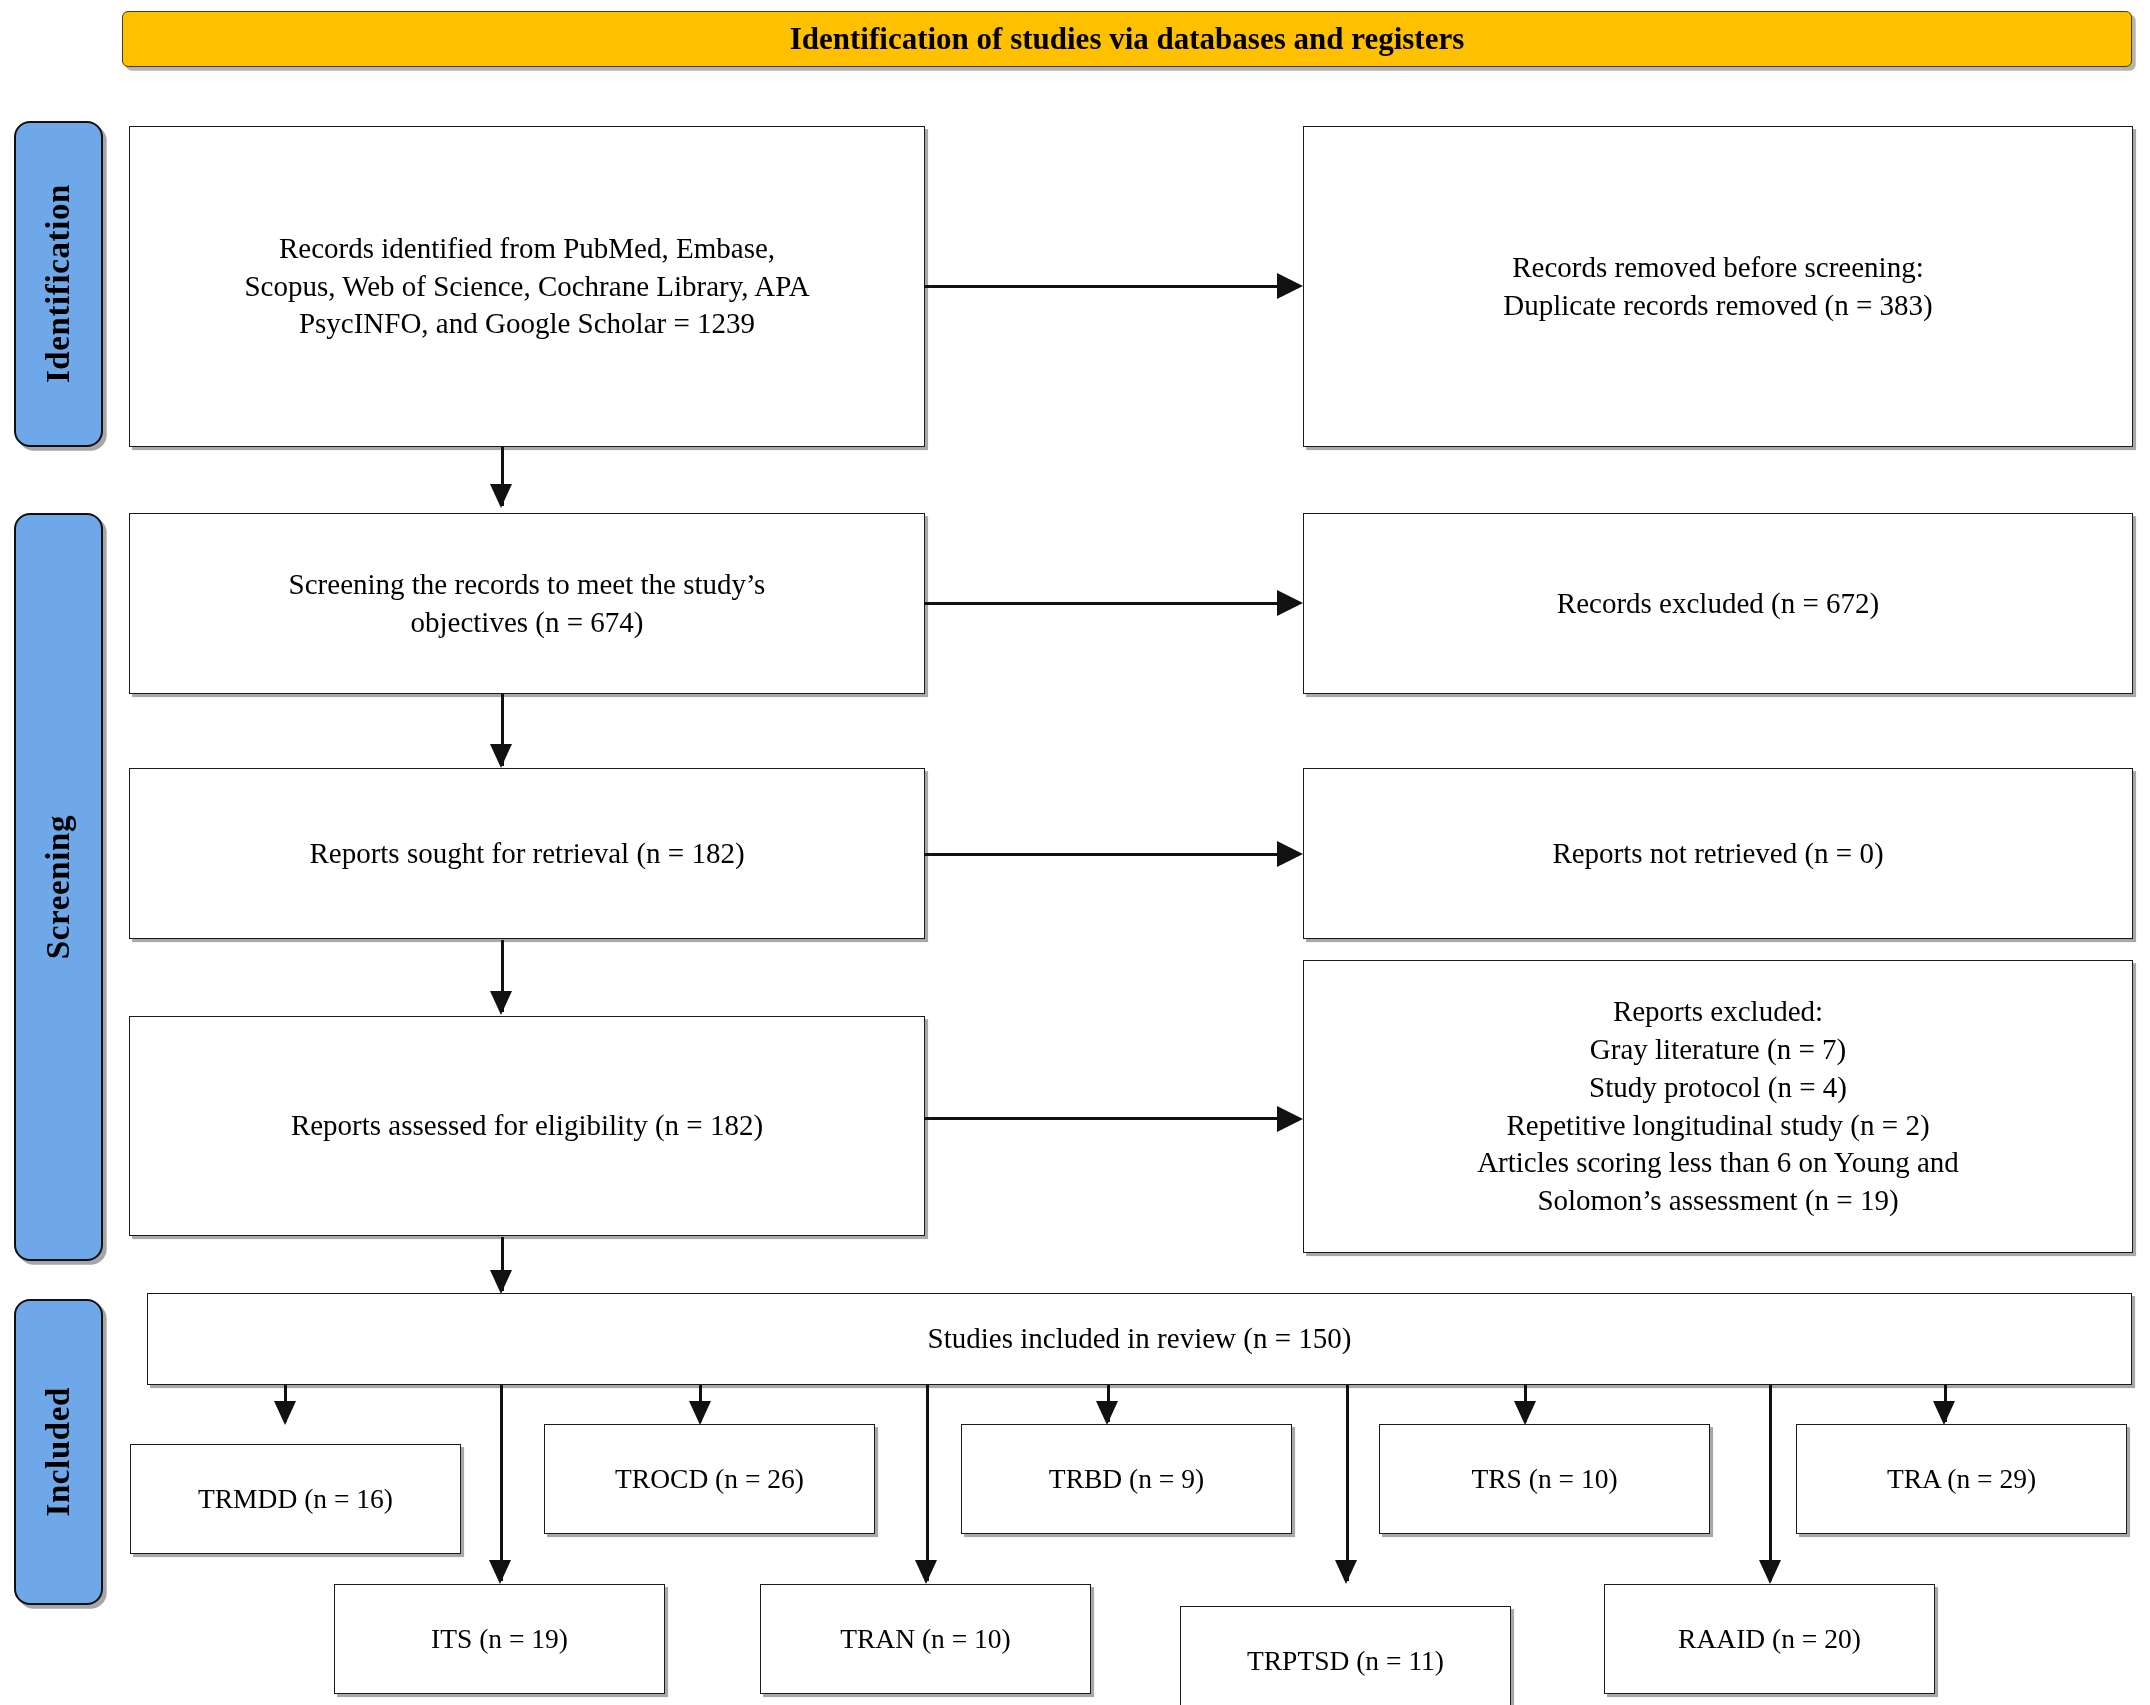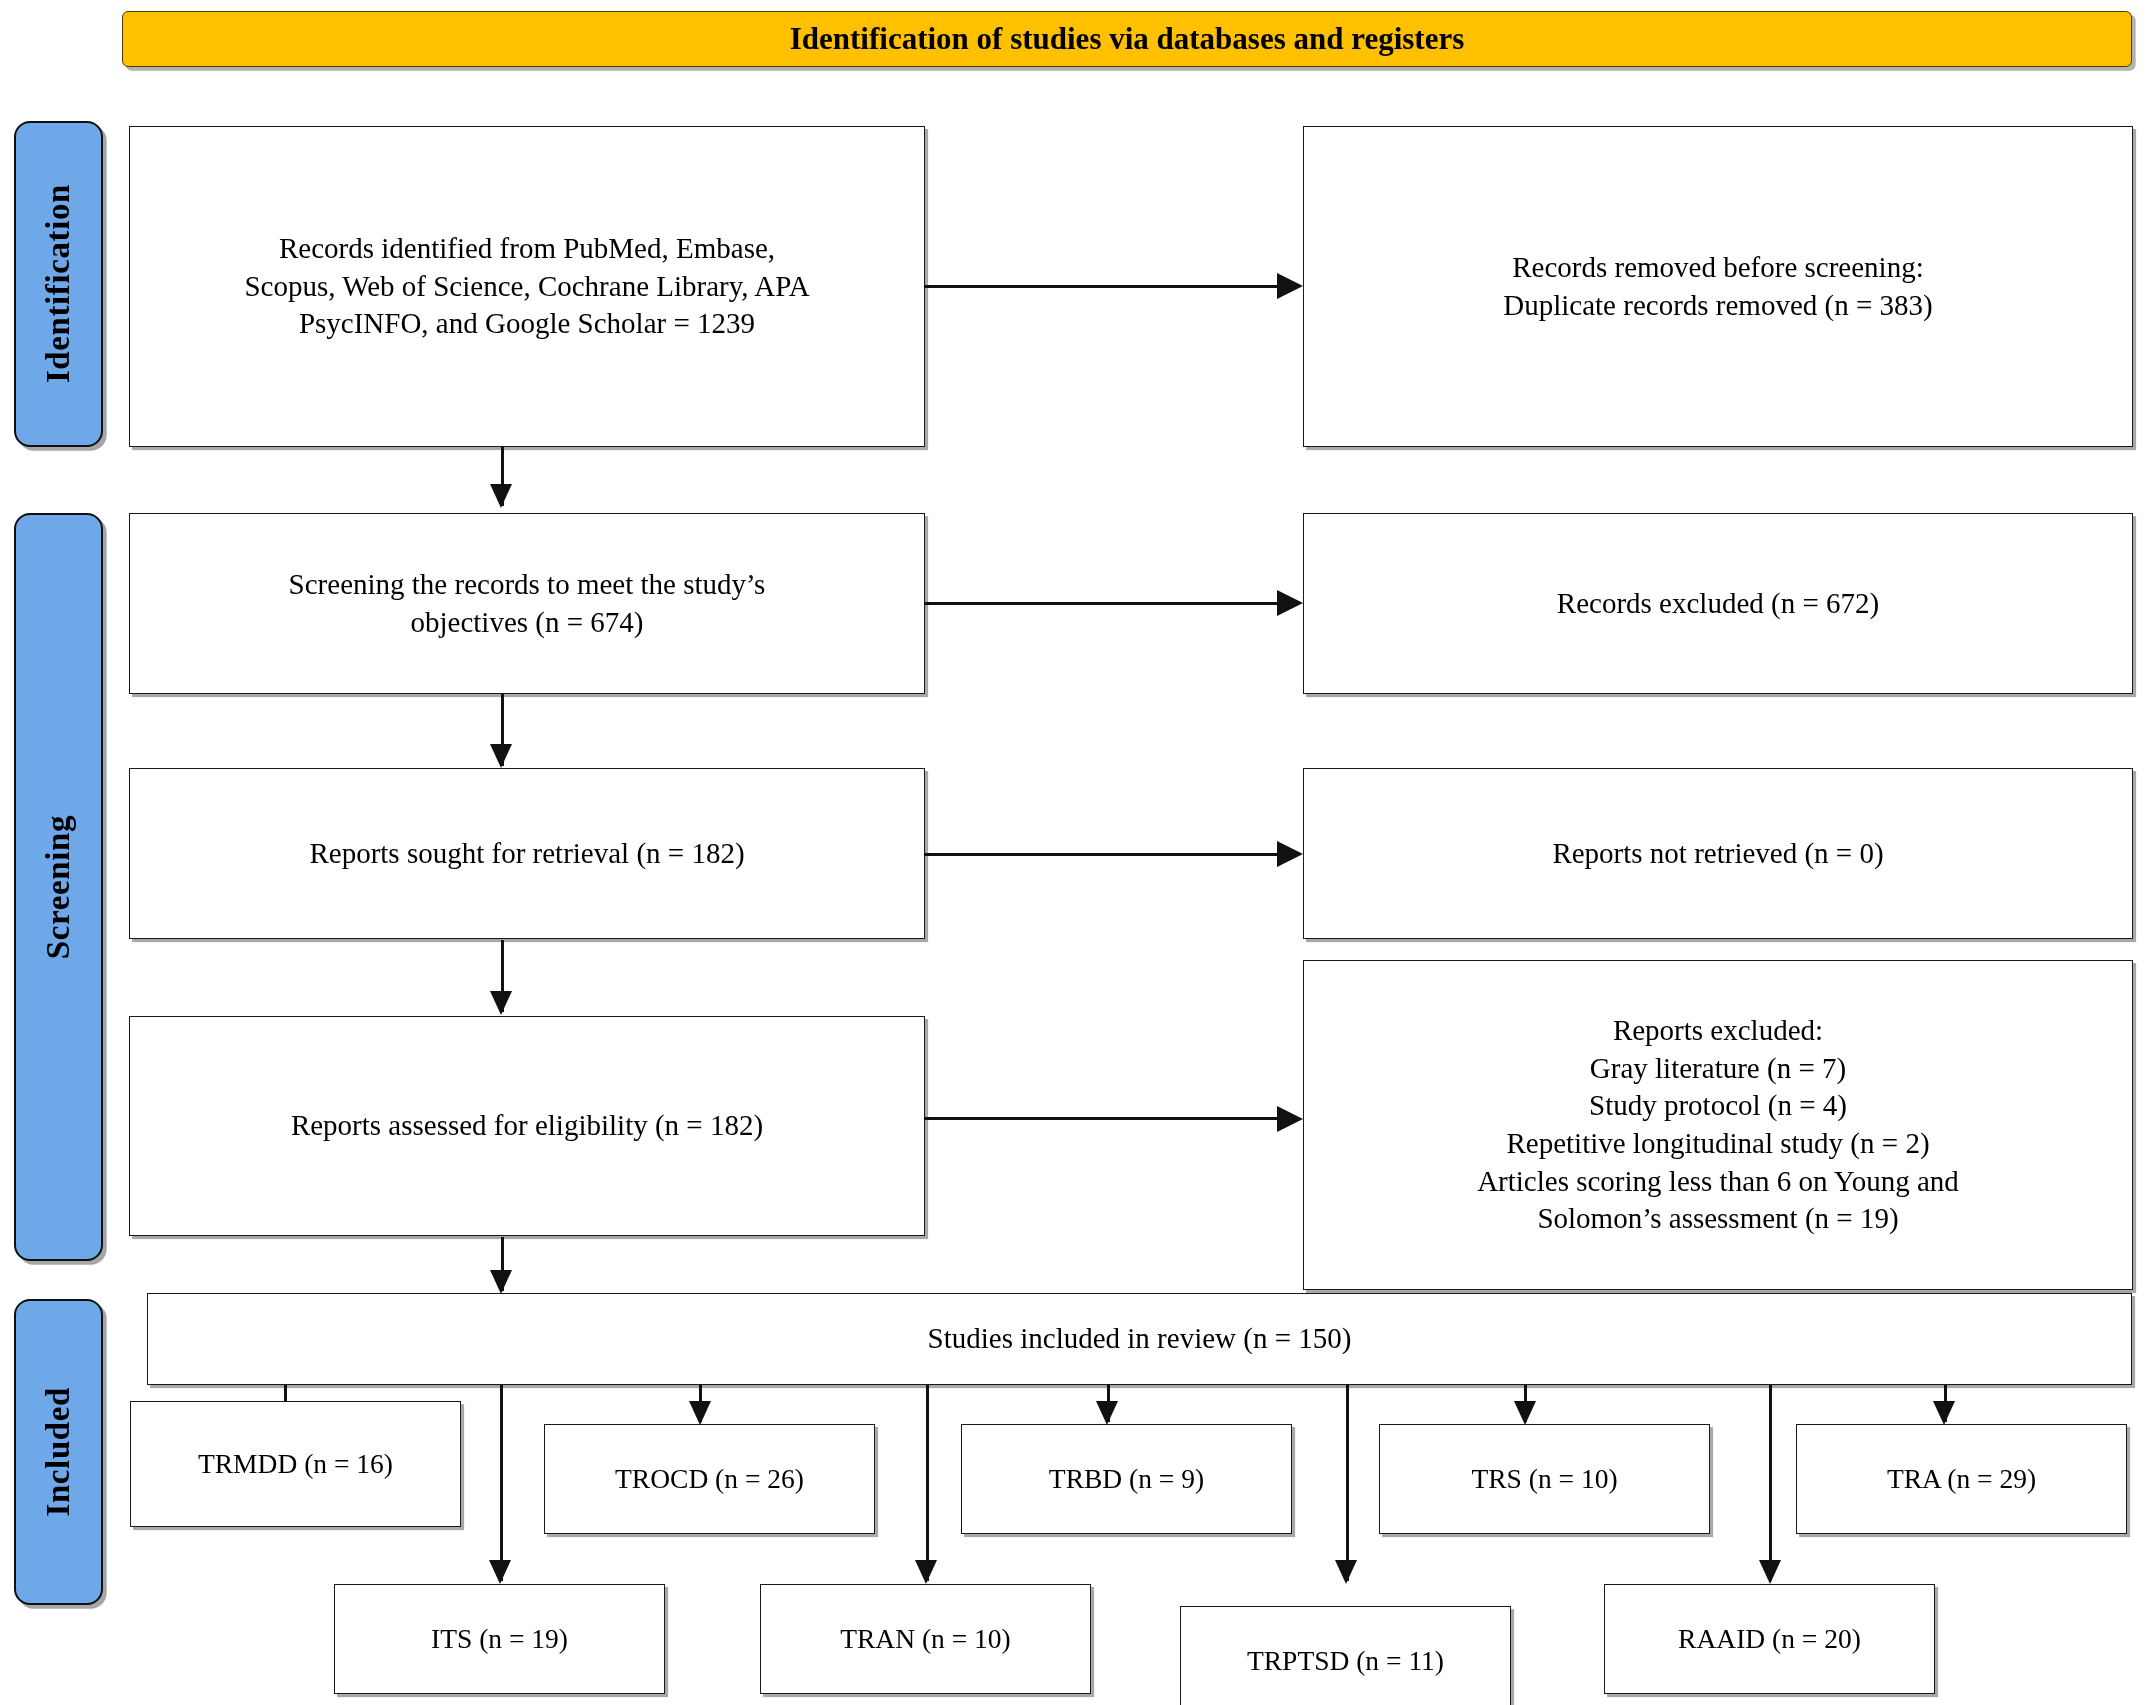--- a/index.html
+++ b/index.html
@@ -140,21 +140,21 @@
   <div class="hline" style="left:924px;top:853px;width:354px;"></div>
   <div class="arrow-right" style="left:1277px;top:841px;"></div>
 
   <div class="vline" style="left:501px;top:940px;height:72px;"></div>
   <div class="arrow-down" style="left:490px;top:991px;"></div>
 
   <div class="box" style="left:129px;top:1016px;width:796px;height:220px;">
     <div class="txt">Reports assessed for eligibility (n = 182)</div>
   </div>
 
-  <div class="box" style="left:1303px;top:960px;width:830px;height:330px;">
+  <div class="box" style="left:1303px;top:960px;width:830px;height:293px;">
     <div class="txt">Reports excluded:
 Gray literature (n = 7)
 Study protocol (n = 4)
 Repetitive longitudinal study (n = 2)
 Articles scoring less than 6 on Young and
 Solomon’s assessment (n = 19)</div>
   </div>
 
   <div class="hline" style="left:924px;top:1117px;width:354px;"></div>
   <div class="arrow-right" style="left:1277px;top:1106px;"></div>
@@ -186,21 +186,21 @@
 
   <div class="vline" style="left:926px;top:1385px;height:196px;"></div>
   <div class="arrow-down" style="left:915px;top:1560px;"></div>
 
   <div class="vline" style="left:1346px;top:1385px;height:196px;"></div>
   <div class="arrow-down" style="left:1335px;top:1560px;"></div>
 
   <div class="vline" style="left:1769px;top:1385px;height:196px;"></div>
   <div class="arrow-down" style="left:1759px;top:1560px;"></div>
 
-  <div class="box small" style="left:130px;top:1401px;width:331px;height:126px;">
+  <div class="box small" style="left:130px;top:1444px;width:331px;height:110px;">
     <div class="txt">TRMDD (n = 16)</div>
   </div>
 
   <div class="box small" style="left:544px;top:1424px;width:331px;height:110px;">
     <div class="txt">TROCD (n = 26)</div>
   </div>
 
   <div class="box small" style="left:961px;top:1424px;width:331px;height:110px;justify-content:center;">
     <div class="txt">TRBD (n = 9)</div>
   </div>

